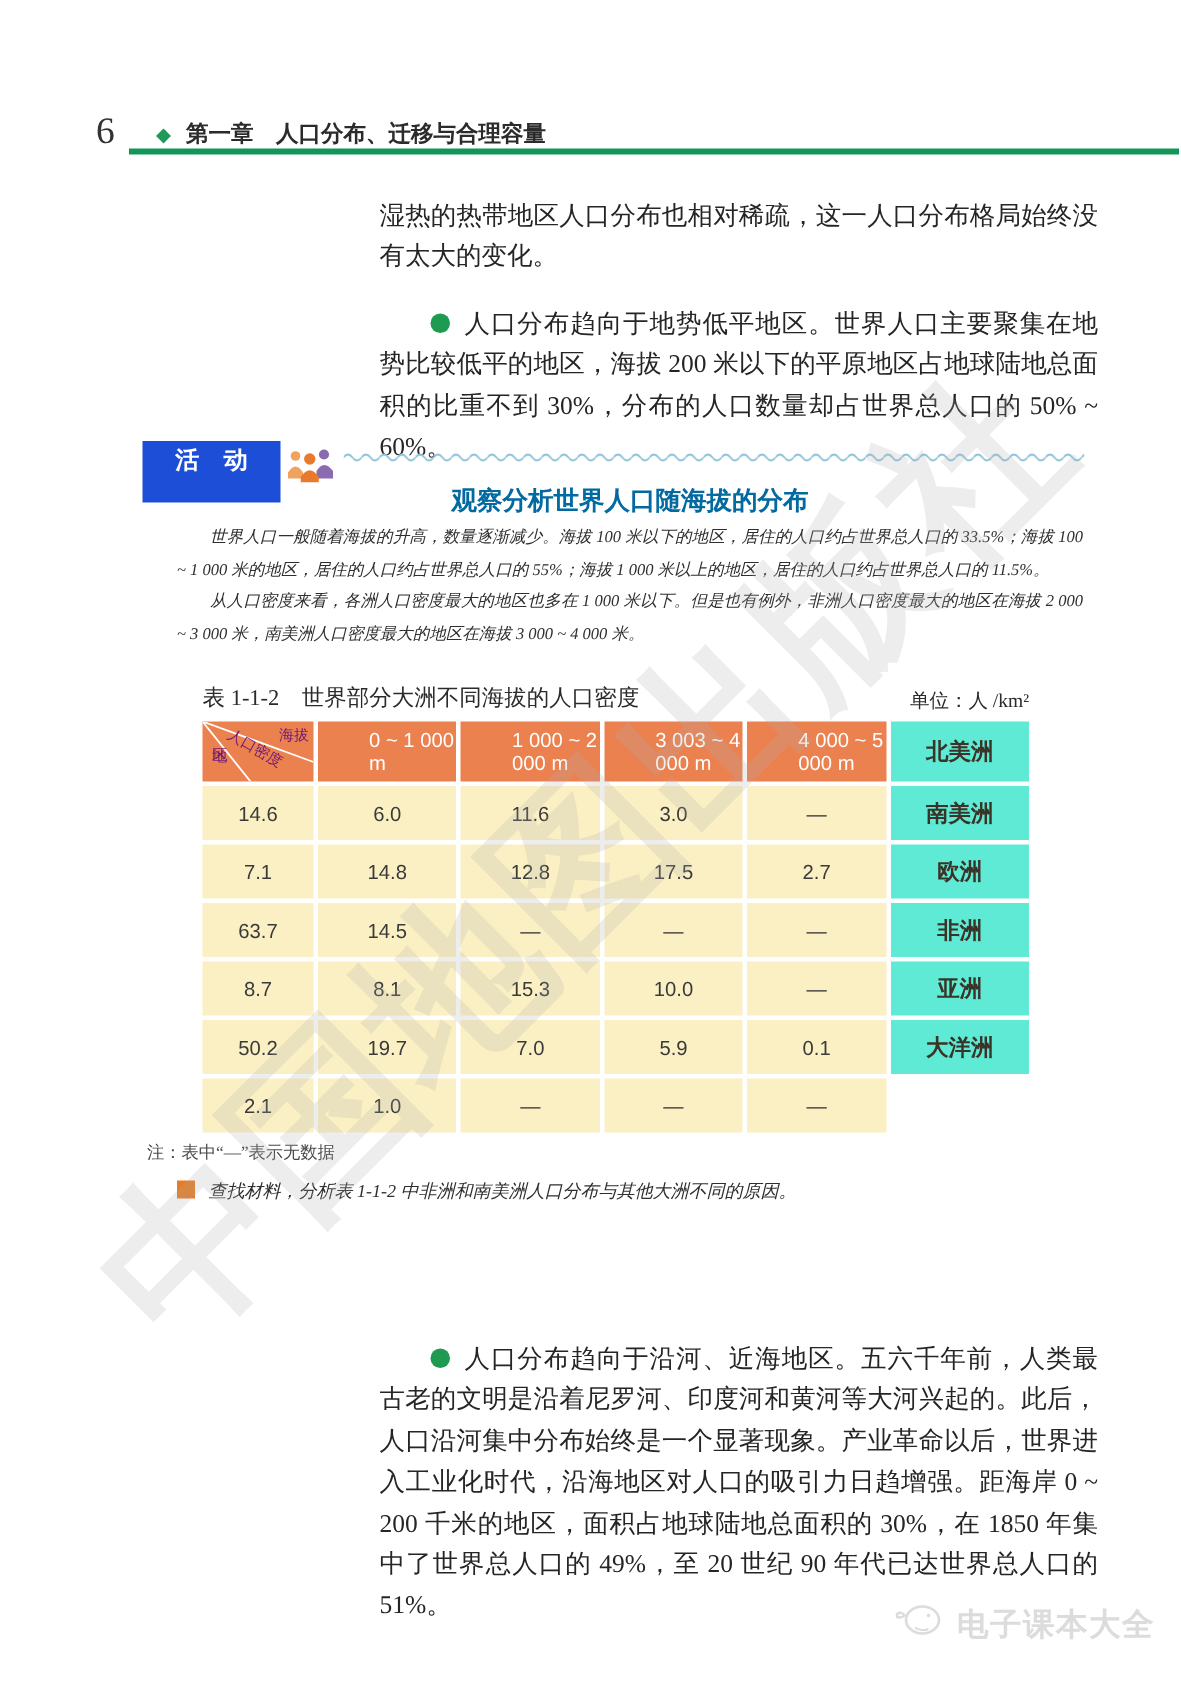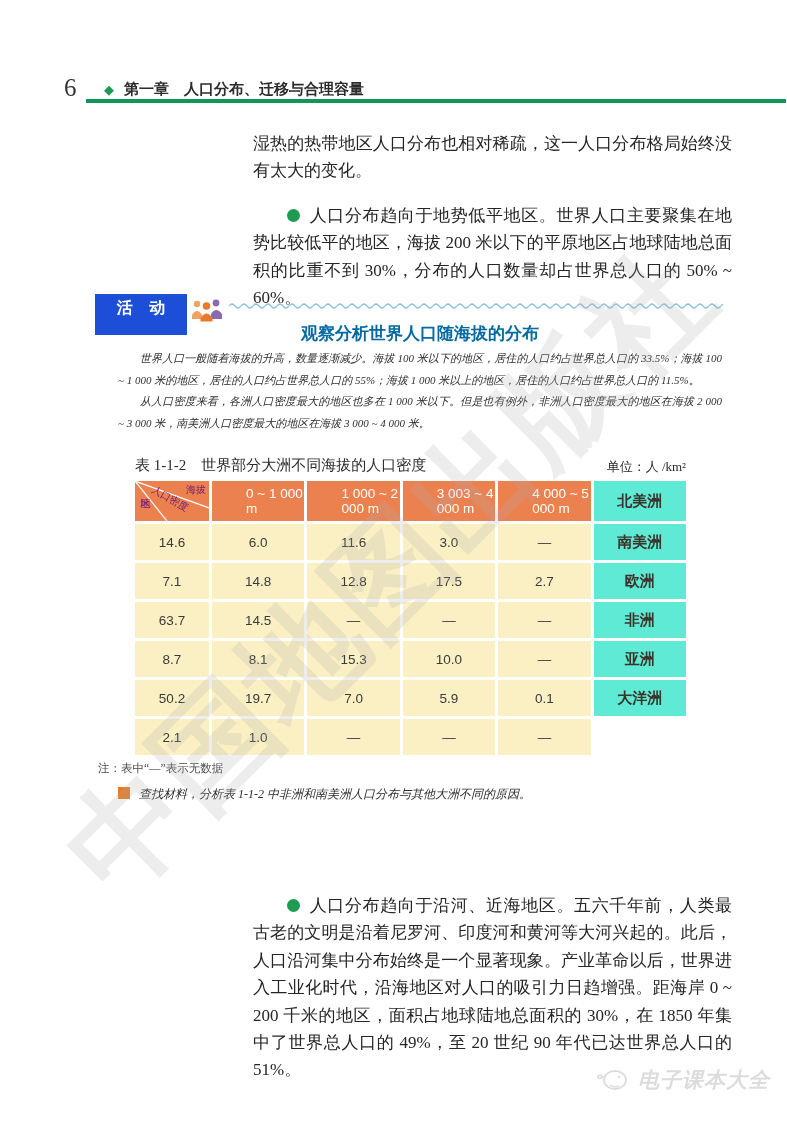--- a/index.html
+++ b/index.html
@@ -56,21 +56,21 @@
   .corner .c-top{position:absolute;right:3px;top:2px;font-size:10px;}
   .corner .c-mid{position:absolute;left:15px;top:11px;font-size:10px;transform:rotate(30deg);white-space:nowrap;}
   .corner .c-bot{position:absolute;left:3px;top:9px;font-size:10px;writing-mode:vertical-rl;letter-spacing:1px;}
   .table-note{position:absolute;left:98px;top:761px;font-size:11.5px;color:#4a4a4a;
               font-family:Liberation Serif, serif;}
 
   
   .wm-diagonal{position:absolute;left:-45px;top:492px;width:870px;text-align:center;
                font-size:118px;font-weight:bold;letter-spacing:4px;white-space:nowrap;
                color:rgba(175,175,175,0.22);transform:rotate(-45deg);pointer-events:none;z-index:9;}
-  .logo-box{position:absolute;left:596px;top:1066px;display:flex;z-index:3;font-style:italic;}
+  .logo-box{position:absolute;left:596px;top:1066px;display:flex;align-items:center;z-index:3;}
   .logo-text{font-family:"Liberation Sans","DejaVu Sans",sans-serif;font-weight:bold;font-size:21px;
              color:#dcdcdc;margin-left:8px;letter-spacing:1px;}
 </style>
 </head>
 <body>
 
 <div class="page" data-name="textbook-page">
 
   <div class="wm-diagonal" data-name="publisher-watermark">中国地图出版社</div>
 

